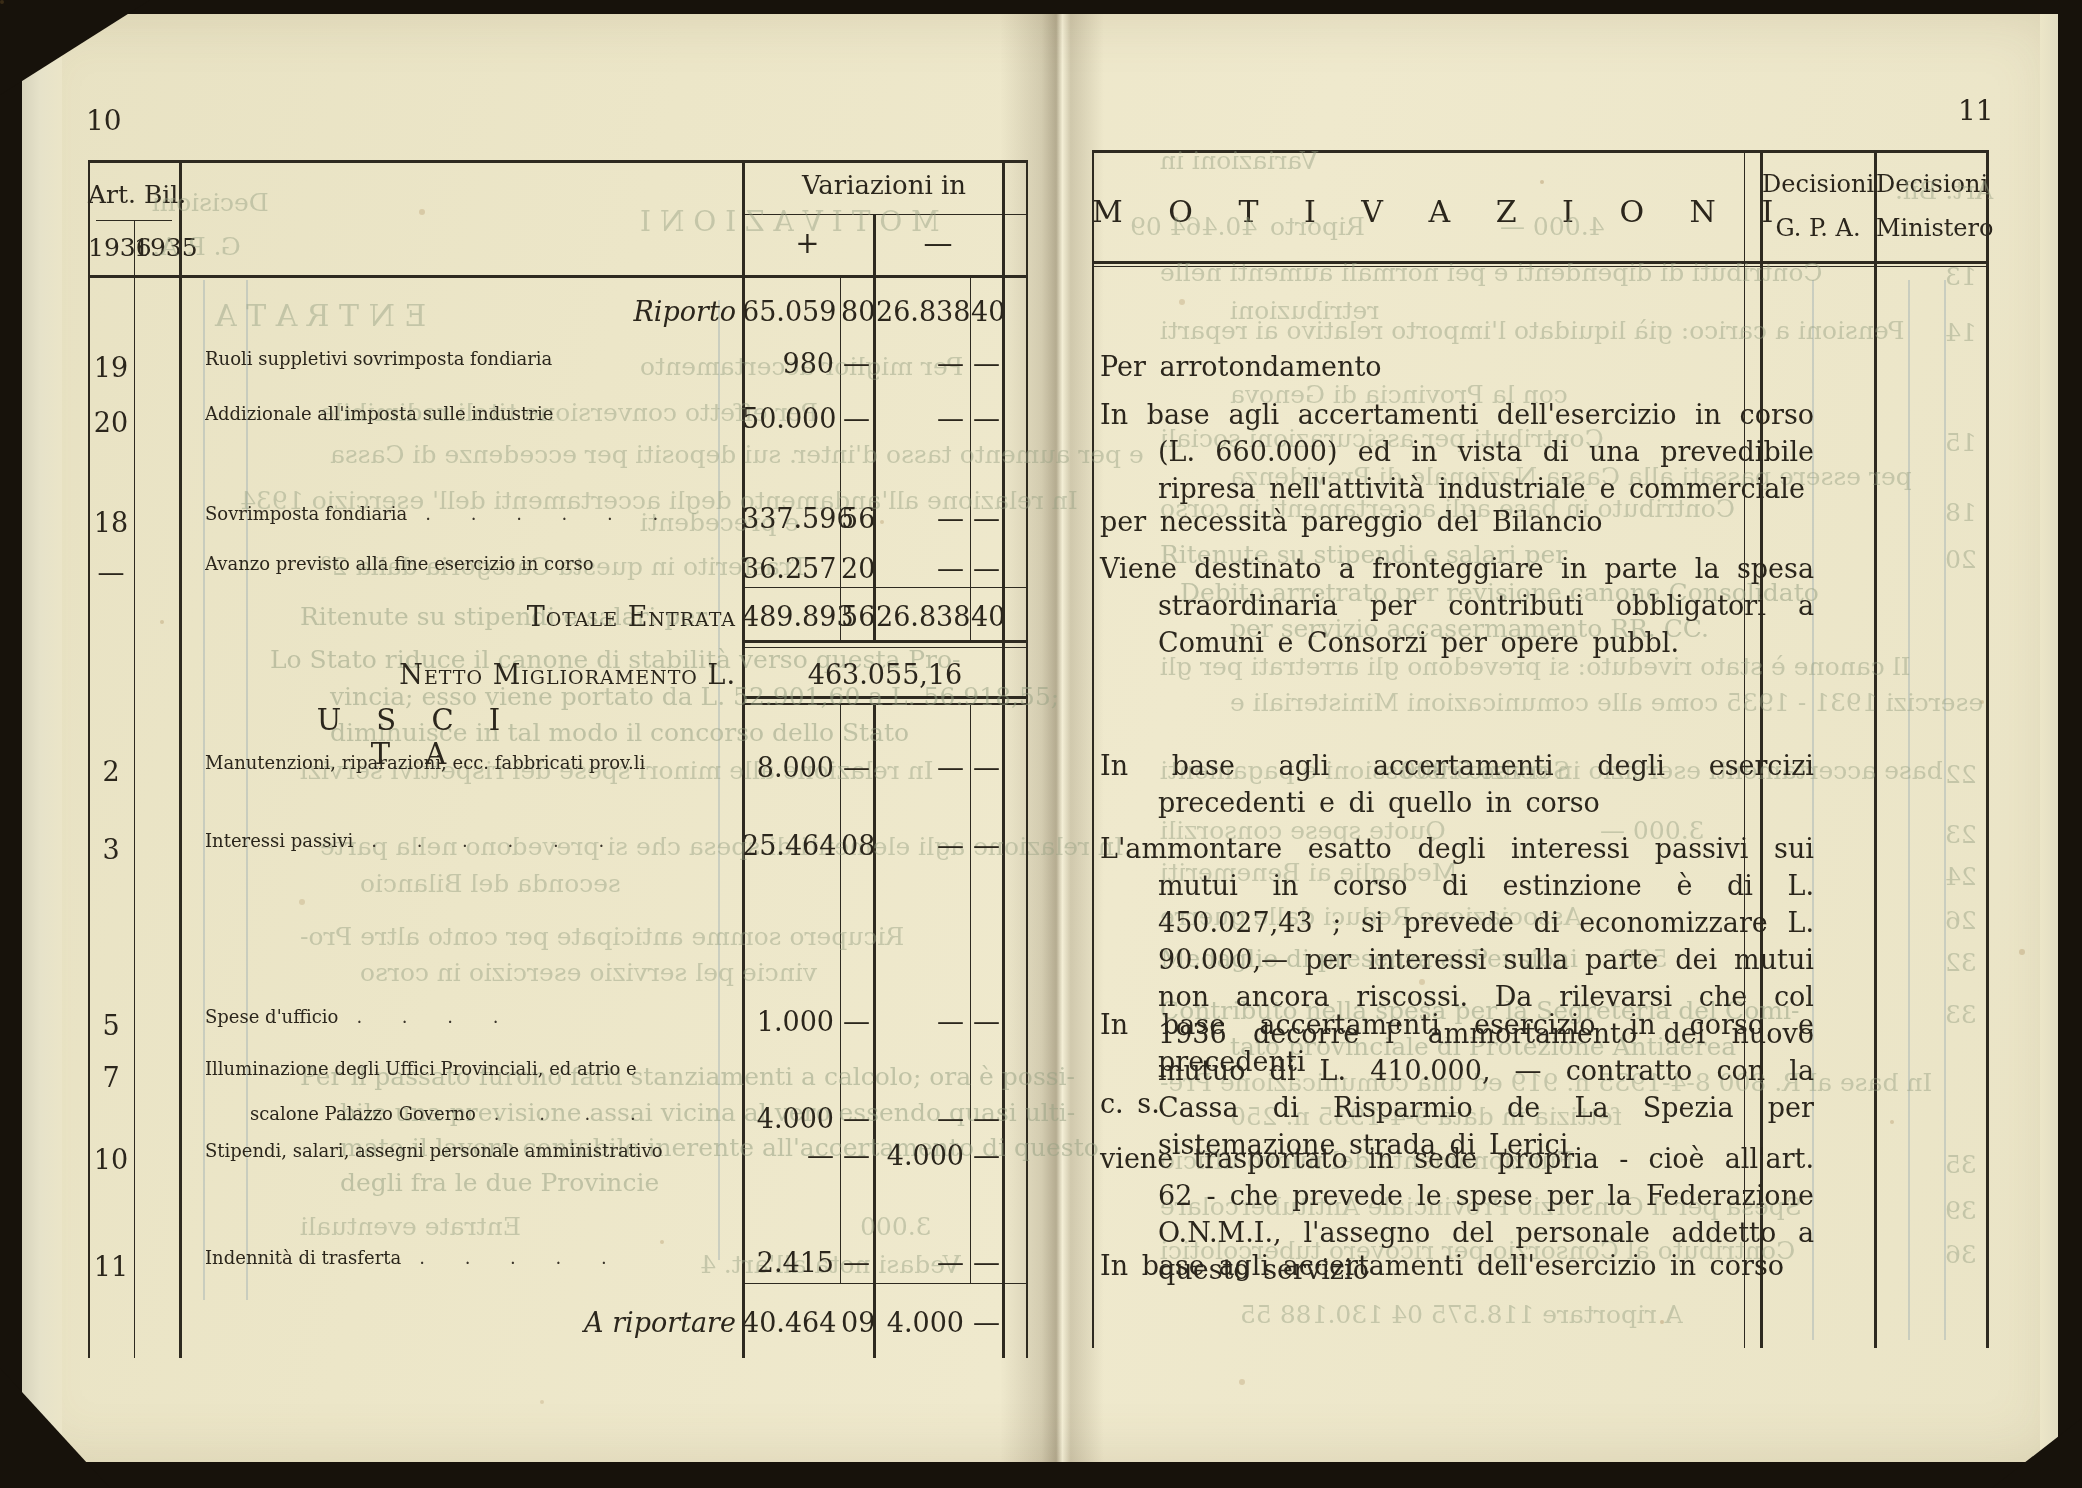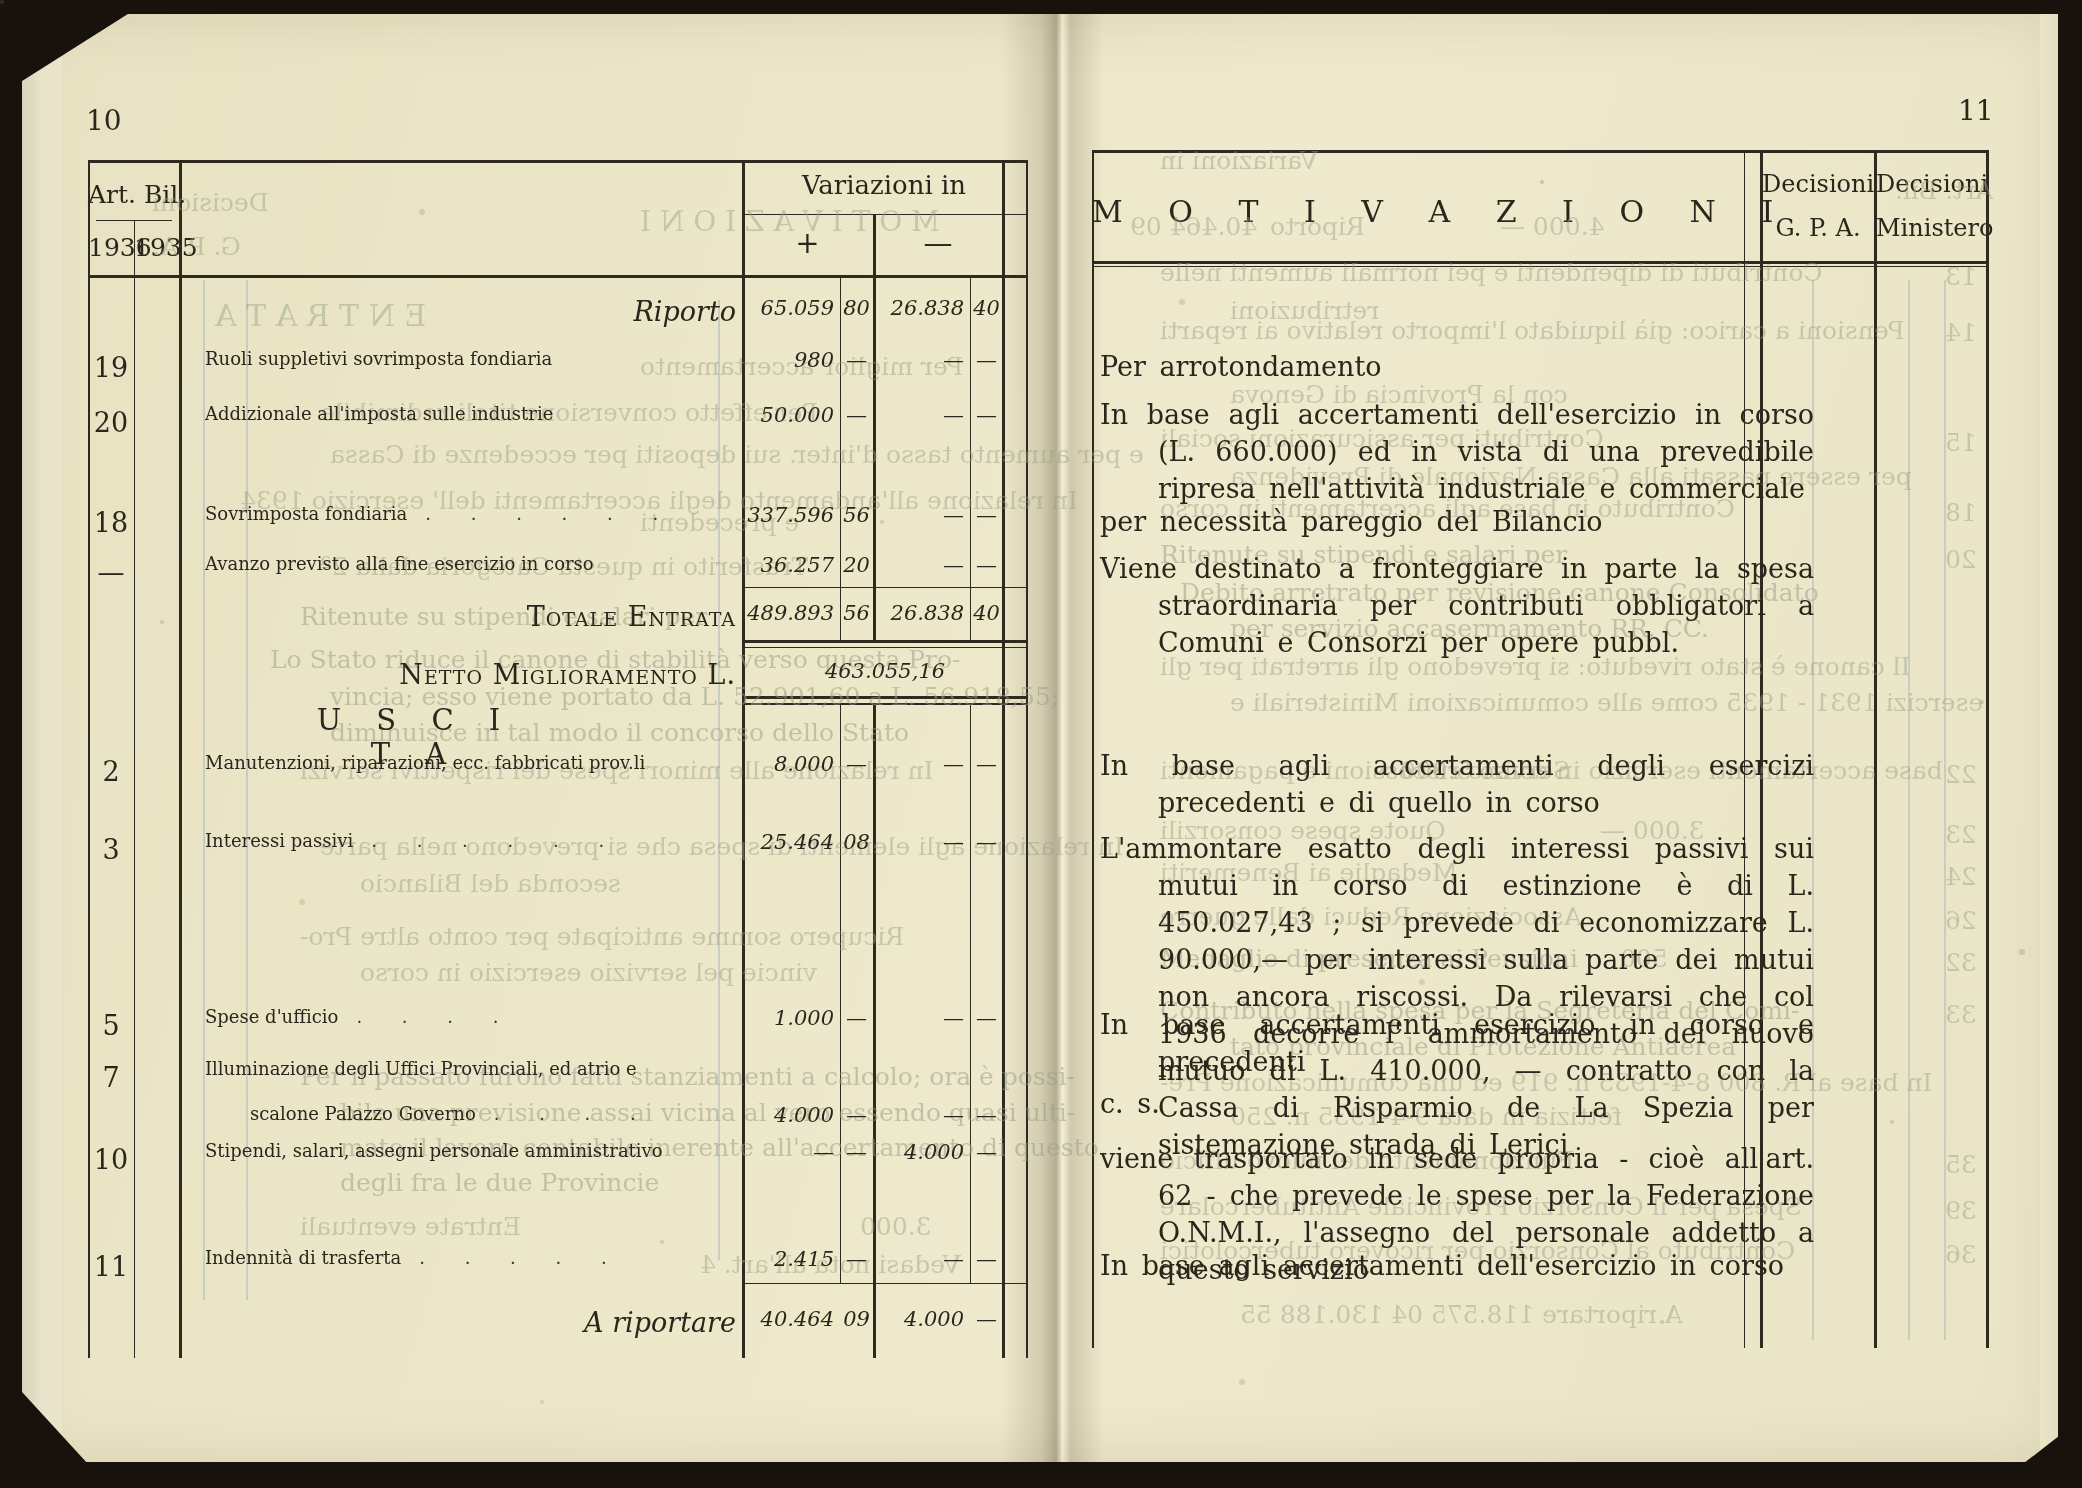--- a/index.html
+++ b/index.html
@@ -24,21 +24,21 @@
   .txt{position:absolute;white-space:nowrap;}
   .hdr{font-size:25px;text-align:center;}
   .big{letter-spacing:16px;font-size:31px;text-align:center;}
   .lblline{position:absolute;left:205px;width:534px;font-size:18px;white-space:nowrap;overflow:hidden;}
   .leader{word-spacing:30px;letter-spacing:2px;margin-left:18px;color:#3a342a;}
   .artcell{position:absolute;left:88px;width:46px;text-align:center;font-size:27px;}
   .ralign{position:absolute;left:380px;width:356px;text-align:right;font-size:27px;white-space:nowrap;}
   .carry{font-style:italic;}
   .sc{font-variant:small-caps;letter-spacing:1px;}
   .section{position:absolute;left:290px;width:250px;text-align:center;font-size:29px;letter-spacing:13px;}
-  .num{position:absolute;font-size:21px;white-space:nowrap;font-style:italic;}
+  .num{position:absolute;font-size:27px;white-space:nowrap;}
   .nr{text-align:right;}  .nc{text-align:center;}
   .para{position:absolute;left:1100px;width:656px;font-size:27px;line-height:37px;
         text-align:justify;padding-left:58px;text-indent:-58px;word-spacing:5px;color:#2b261c;}
   .ghost{position:absolute;white-space:nowrap;color:#96a083;opacity:.52;
          filter:blur(.5px);font-size:25px;}
   .ghost.m{transform:scaleX(-1);opacity:.45;}
   .pagenum{position:absolute;font-size:28px;}
   #specks{position:absolute;left:0;top:0;width:4px;height:4px;border-radius:50%;background:rgba(150,110,55,.28);
     box-shadow:420px 210px 0 1px rgba(150,110,55,.22),880px 520px 0 0 rgba(150,110,55,.25),
     300px 900px 0 1px rgba(150,110,55,.2),660px 1240px 0 0 rgba(150,110,55,.25),

